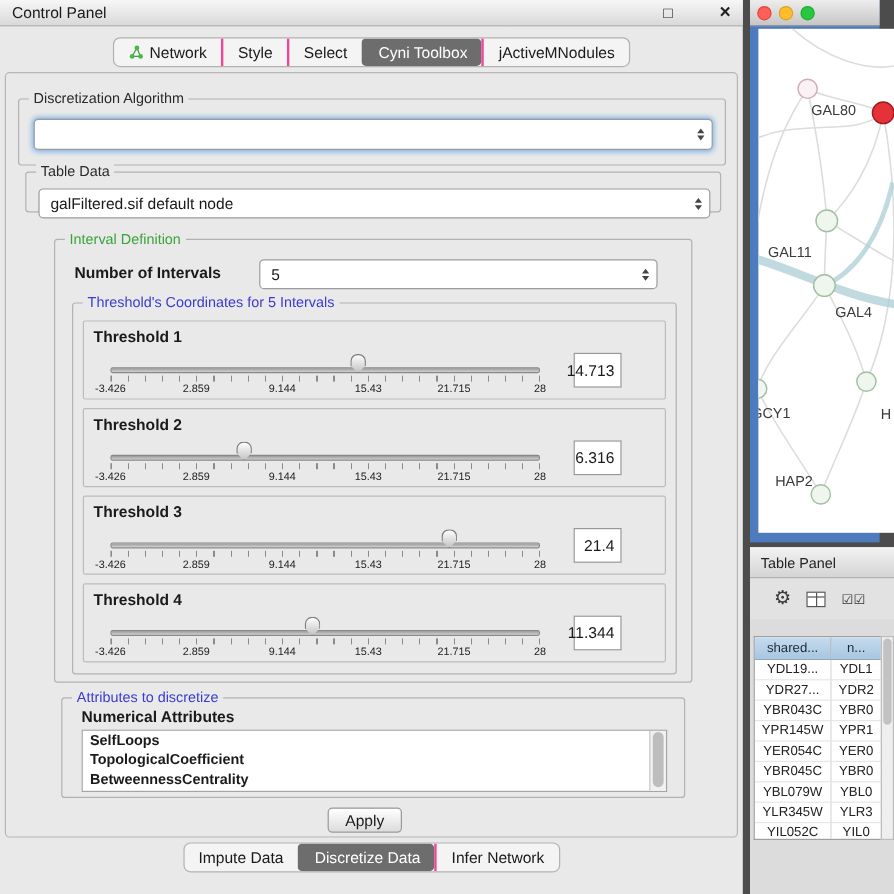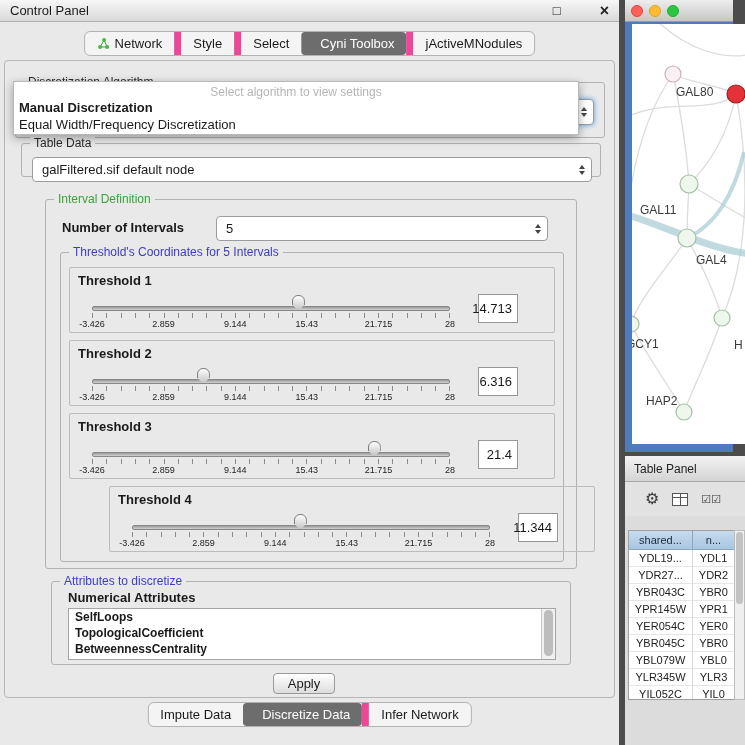--- a/index.html
+++ b/index.html
@@ -9,21 +9,21 @@
   
   .cp{position:absolute;left:0;top:0;width:619px;height:745px;background:#e9e9e9;}
   .cp-titlebar{position:absolute;left:0;top:0;width:100%;height:22px;background:linear-gradient(#f7f7f7,#d9d9d9);border-bottom:1px solid #b0b0b0;display:flex;align-items:center;padding:0 10px;font-size:13px;gap:27px;}
   .cp-spacer{flex:1;}
   .cp-ico{color:#222;margin-left:12px;font-size:13px;line-height:1;}
   .cp-close{font-weight:bold;font-size:16px;}
 
   .tabbar{position:absolute;left:50%;transform:translateX(-50%);display:flex;background:#f4f4f4;border:1px solid #b2b2b2;border-radius:6px;overflow:hidden;height:25px;align-items:stretch;white-space:nowrap;}
   .tabbar.top{top:31px;}
   .tabbar.bottom{top:702px;}
-  .tab{display:flex;align-items:center;gap:5px;padding:0 12px;font-size:13px;border-left:7px solid #ec4899;color:#1a1a1a;}
+  .tab{display:flex;align-items:center;gap:5px;padding:0 12px;font-size:13px;border-left:2px solid #ec4899;color:#1a1a1a;}
   .tab:first-child{border-left:none;}
   .tab.selected{background:#6d6d6d;color:#fff;border-left-color:#6d6d6d;border-radius:4px;}
 
   .inner{position:absolute;left:4px;top:60px;width:611px;height:638px;border:1px solid #b6b6b6;border-radius:4px;background:#e9e9e9;}
 
   .group{position:absolute;border:1px solid #b2b2b2;border-radius:3px;}
   .group-title{position:absolute;top:-8px;left:8px;background:#e9e9e9;padding:0 4px;font-size:12px;color:#2a2a2a;white-space:nowrap;}
   .group-title.green{color:#3aa33a;}
   .group-title.blue{color:#3b3bcf;}
 
@@ -43,21 +43,21 @@
 
   .td-group{left:16px;top:82px;width:580px;height:34px;text-align:right;}
   .td-combo{left:10px;top:13px;width:560px;height:25px;}
 
   .int-group{left:40px;top:138px;width:532px;height:370px;}
   .ni-label{position:absolute;left:16px;top:20px;font-weight:bold;font-size:13px;}
   .ni-combo{left:170px;top:16px;width:332px;height:25px;}
 
   .thr-group{left:14px;top:52px;width:504px;height:310px;}
   .th-panel{position:absolute;left:8px;width:486px;height:66px;border:1px solid #bcbcbc;border-radius:2px;}
-  .th-panel.p0{top:14px;} .th-panel.p1{top:87px;} .th-panel.p2{top:160px;} .th-panel.p3{top:233px;margin-left:40px;}
+  .th-panel.p0{top:14px;} .th-panel.p1{top:87px;} .th-panel.p2{top:160px;} .th-panel.p3{top:233px;}
   .th-label{position:absolute;left:8px;top:5px;font-weight:bold;font-size:13px;}
   .slider{position:absolute;left:22px;top:38px;width:358px;height:5px;background:linear-gradient(#9a9a9a,#d2d2d2);border:1px solid #888;border-radius:2px;}
   .slider-thumb{position:absolute;top:-12px;margin-left:-6.5px;width:13px;height:16px;background:linear-gradient(#fdfdfd,#c4c4c4);border:1px solid #7e7e7e;border-radius:6px 6px 0 0;clip-path:polygon(0 0,100% 0,100% 58%,50% 100%,0 58%);}
   .ticks{position:absolute;left:22px;top:45px;width:358px;height:5px;background:repeating-linear-gradient(to right,#8a8a8a 0 1px,transparent 1px 14.3px);}
   .scale-row{position:absolute;left:22px;top:51px;width:358px;height:11px;font-size:9px;color:#222;}
   .scale-label{position:absolute;top:0;transform:translateX(-50%);white-space:nowrap;}
   .val-box{position:absolute;right:36px;top:26px;width:40px;height:29px;background:#fff;border:1px solid #979797;font-size:13px;display:flex;align-items:center;justify-content:flex-end;padding-right:5px;}
 
   .attr-group{left:46px;top:520px;width:520px;height:84px;}
   .attr-label{position:absolute;left:16px;top:8px;font-weight:bold;font-size:13px;}
@@ -149,25 +149,20 @@
       <span class="group-title">Discretization Algorithm</span>
       <div class="combo alg-combo">
         <span class="combo-text"></span>
         <span class="stepper">
             <span class="tri-up"></span>
             <span class="tri-down"></span>
           </span>
       </div>
     </div>
 
-    <div class="popup">
-      <div class="popup-hint">Select algorithm to view settings</div>
-      <div class="popup-opt bold">Manual Discretization</div>
-      <div class="popup-opt">Equal Width/Frequency Discretization</div>
-    </div>
 
     <div class="group td-group">
       <span class="group-title">Table Data</span>
       <div class="combo td-combo">
         <span class="combo-text">galFiltered.sif default node</span>
         <span class="stepper">
             <span class="tri-up"></span>
             <span class="tri-down"></span>
           </span>
       </div>

